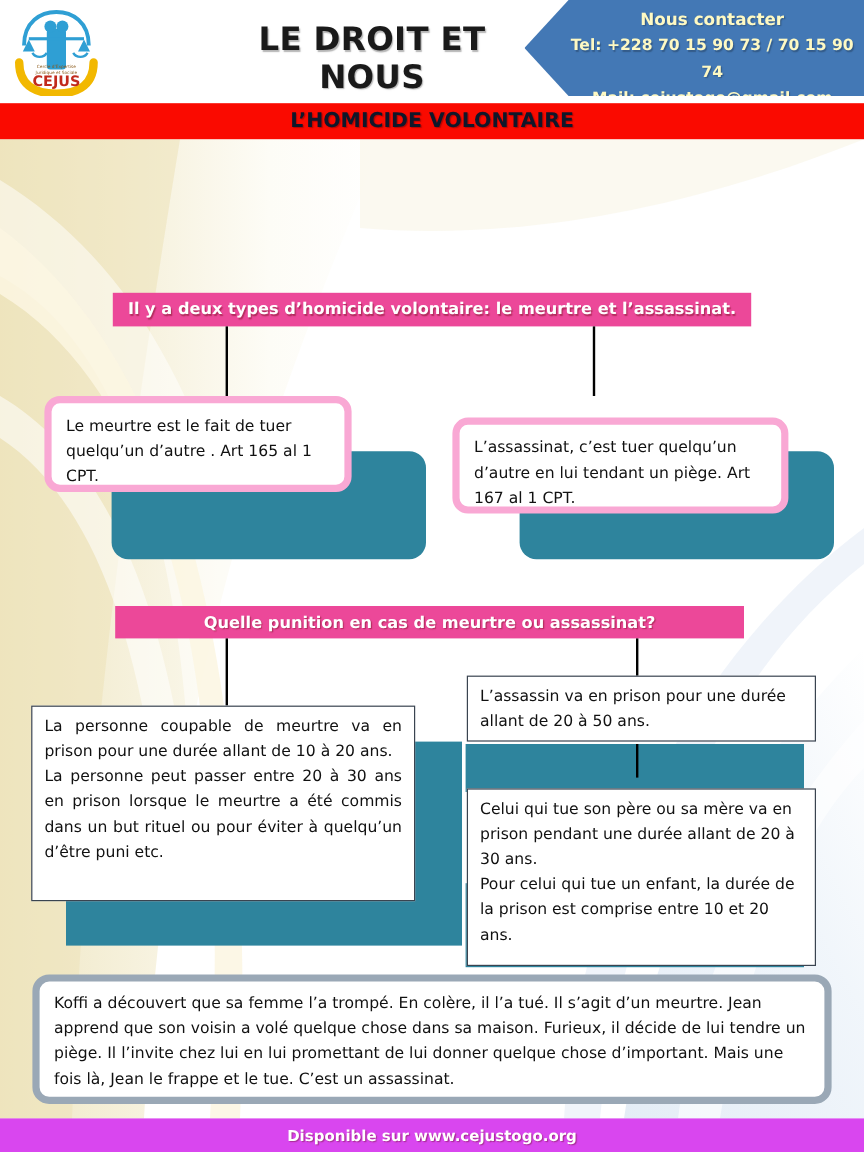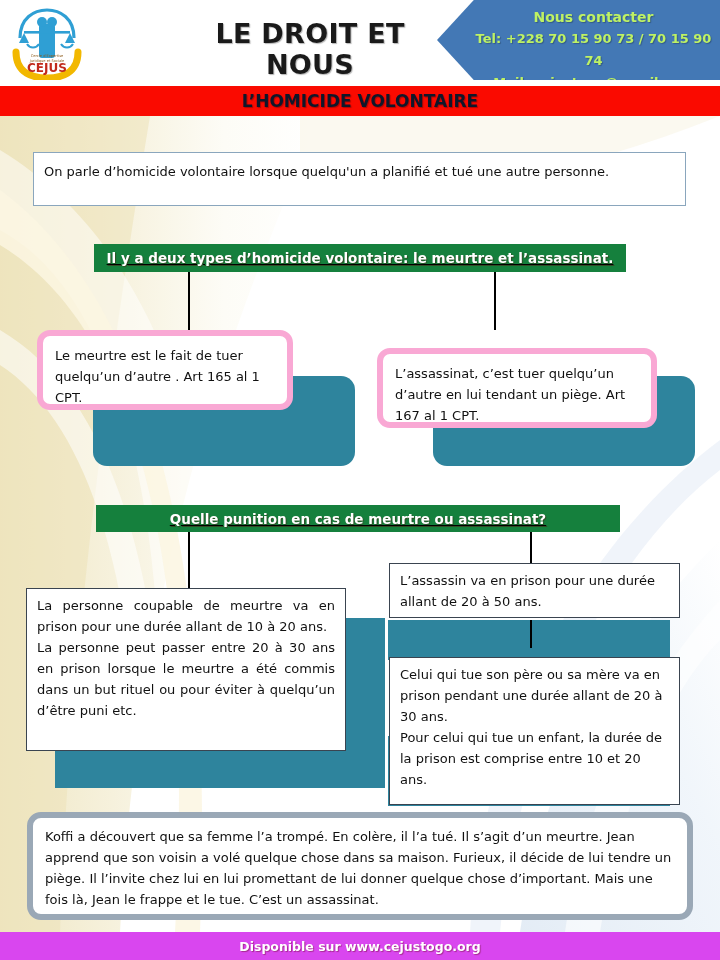--- a/index.html
+++ b/index.html
@@ -60,21 +60,21 @@
     margin-top: 10px;
     letter-spacing: 0.5px;
   }
   .contact {
     position: absolute;
     left: 437px; top: 0px;
     width: 283px; height: 80px;
     background: #4378b5;
     -webkit-clip-path: polygon(0% 50%, 13% 0%, 100% 0%, 100% 100%, 13% 100%);
     clip-path: polygon(0% 50%, 13% 0%, 100% 0%, 100% 100%, 13% 100%);
-    color: #bef264;
+    color: #fef9c3;
     text-align: center;
     padding-top: 6px;
     box-sizing: border-box;
   }
   .contact-line {
     font-family: "DejaVu Sans", sans-serif;
     font-weight: bold;
     font-size: 13px;
     line-height: 22px;
     text-shadow: 1px 1px 1px rgba(0,0,0,0.25);
@@ -95,27 +95,26 @@
   }
   .banner-title-text {
     font-family: "DejaVu Sans", sans-serif;
     font-weight: bold;
     font-size: 17px;
     color: #0f172a;
     text-shadow: 1px 1px 1px rgba(90,0,0,0.45);
   }
   .banner-q {
     position: absolute;
-    background: #15803d;
+    background: #ec4899;
     z-index: 3;
     display: flex;
     align-items: center;
     justify-content: center;
     text-align: center;
-    text-decoration: underline;
   }
   .banner-q-text {
     font-family: "DejaVu Sans", sans-serif;
     font-weight: bold;
     font-size: 13.5px;
     color: #ffffff;
     text-shadow: 1px 1px 1px rgba(90,0,0,0.4);
   }
   #banner-types { left: 94px; top: 244px; width: 532px; height: 28px; }
   #banner-punition { left: 96px; top: 505px; width: 524px; height: 27px; }
@@ -239,21 +238,20 @@
       <div class="contact-line first">Nous contacter</div>
       <div class="contact-line">Tel: +228 70 15 90 73 / 70 15 90 74</div>
       <div class="contact-line">Mail: cejustogo@gmail.com</div>
     </div>
   </div>
 
   <div class="banner-title">
     <span class="banner-title-text">L’HOMICIDE VOLONTAIRE</span>
   </div>
 
-  <div class="box box-thin box-text justify" style="left:33px; top:152px; width:653px; height:54px; padding:8px 10px 0 10px;">On parle d’homicide volontaire lorsque quelqu'un a planifié et tué une autre personne.</div>
 
   <div class="banner-q" id="banner-types">
     <span class="banner-q-text">Il y  a deux types d’homicide volontaire: le meurtre et l’assassinat.</span>
   </div>
 
   <div class="connector" style="left:188px; top:272px; height:58px;"></div>
   <div class="connector" style="left:494px; top:272px; height:58px;"></div>
 
   <div class="teal teal-round" style="left:93px; top:376px; width:262px; height:90px;"></div>
   <div class="teal teal-round" style="left:433px; top:376px; width:262px; height:90px;"></div>

